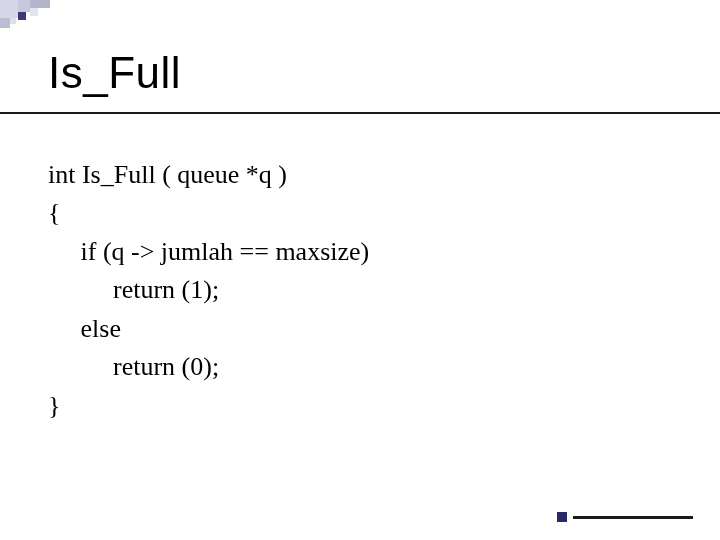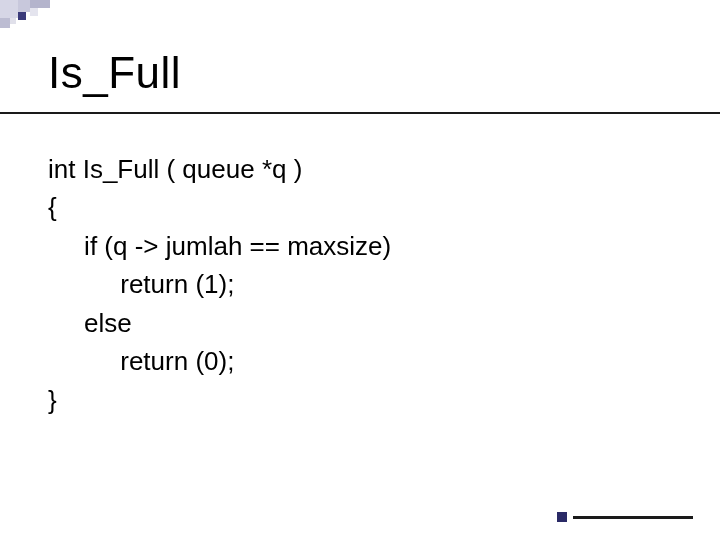--- a/index.html
+++ b/index.html
@@ -48,24 +48,24 @@
   .rule {
     position: absolute;
     top: 112px;
     left: 0;
     width: 720px;
     height: 2px;
     background: #1a1a1a;
   }
   .code-block {
     position: absolute;
-    top: 150px;
+    top: 156px;
     left: 48px;
     right: 48px;
-    font-family: Liberation Sans, sans-serif;
+    font-family: Liberation Serif, serif;
     font-size: 26px;
     line-height: 1.48;
     white-space: pre;
     color: #000;
   }
   .bottom-accent {
     position: absolute;
     bottom: 18px;
     right: 24px;
     display: flex;

